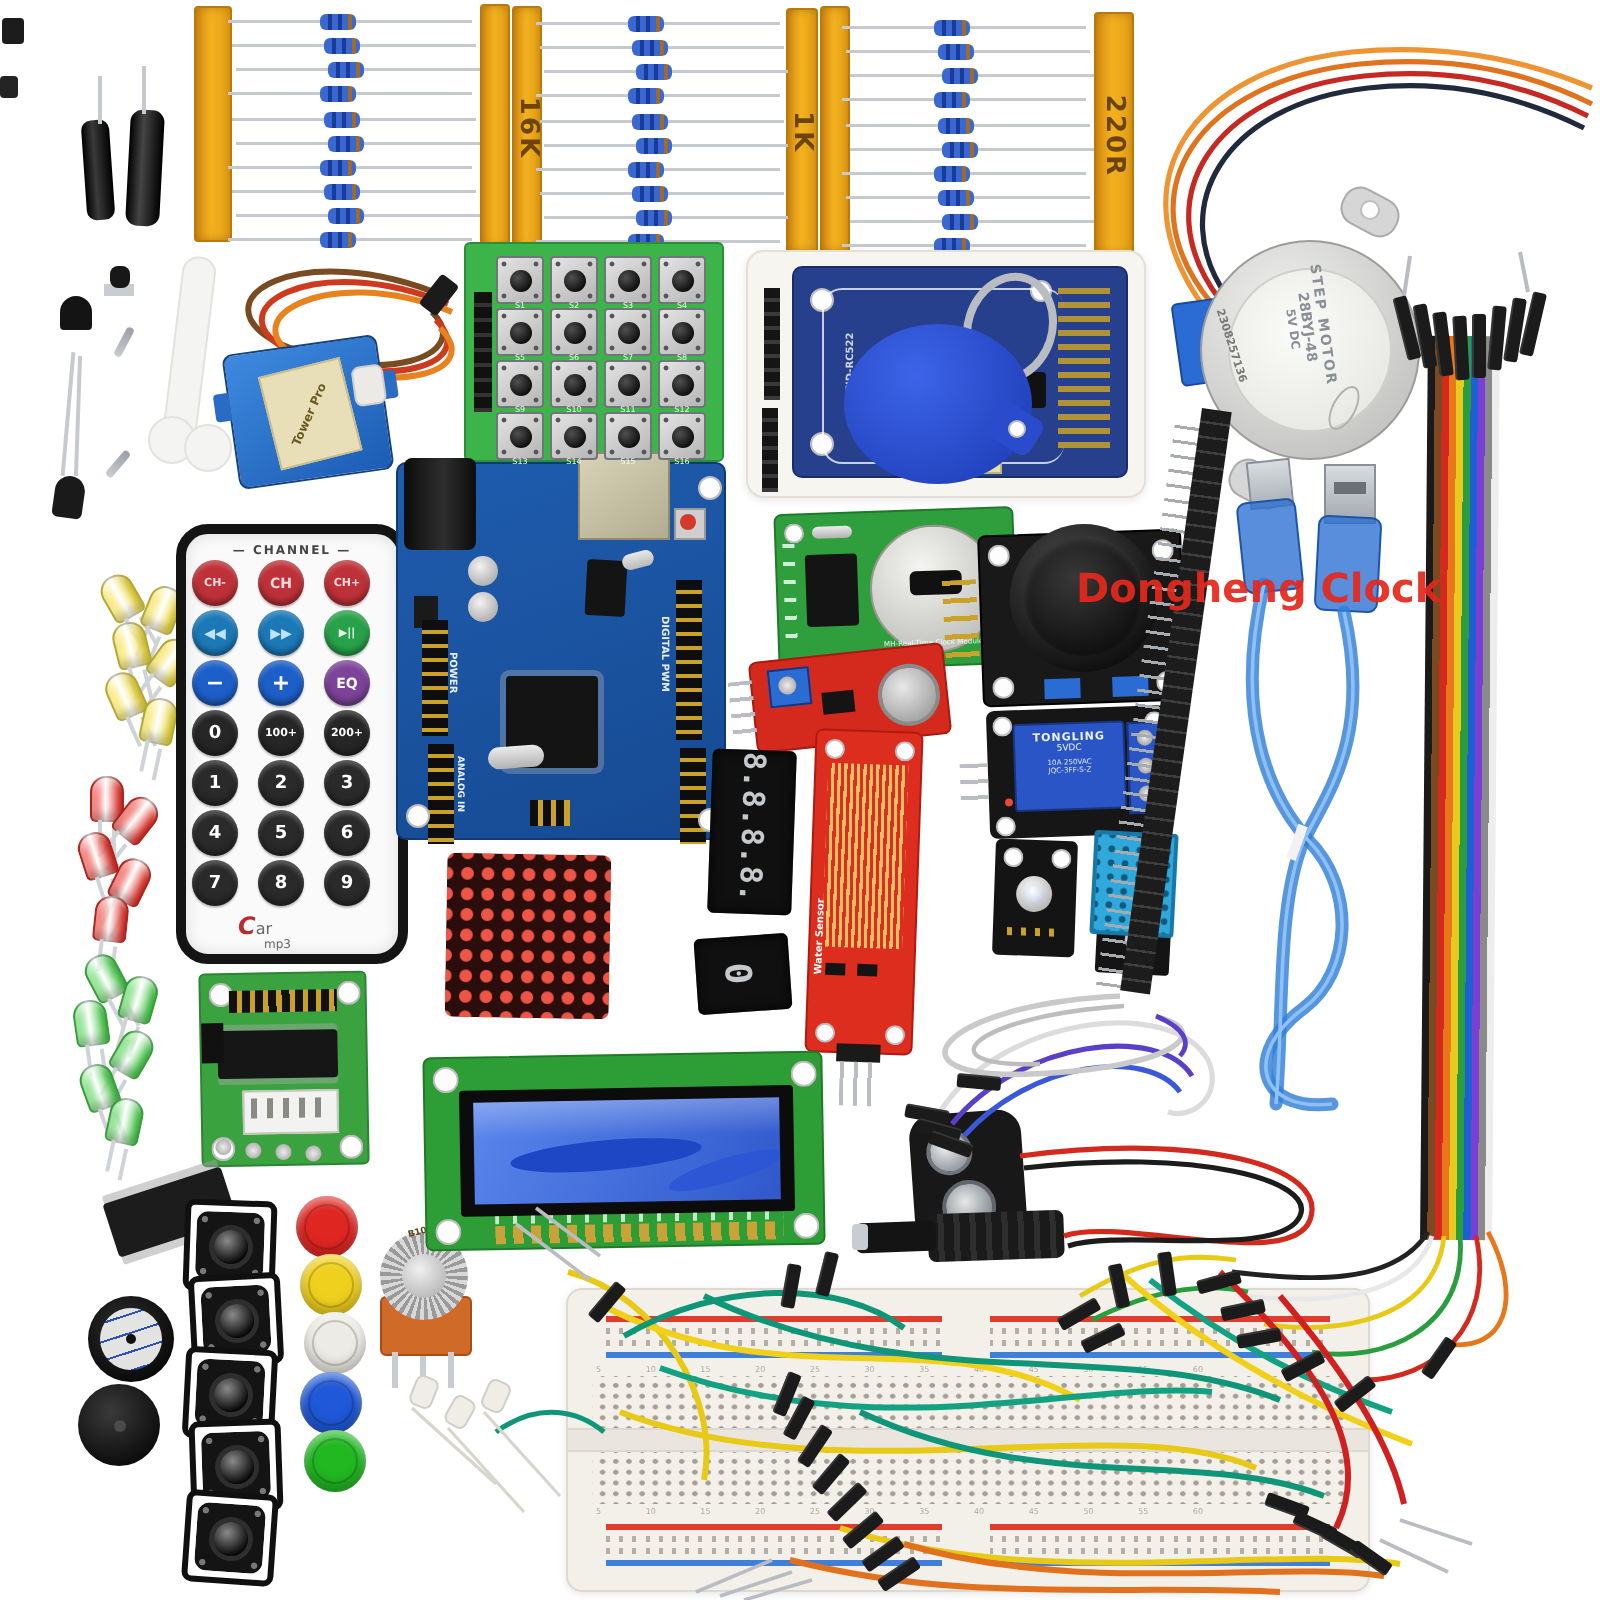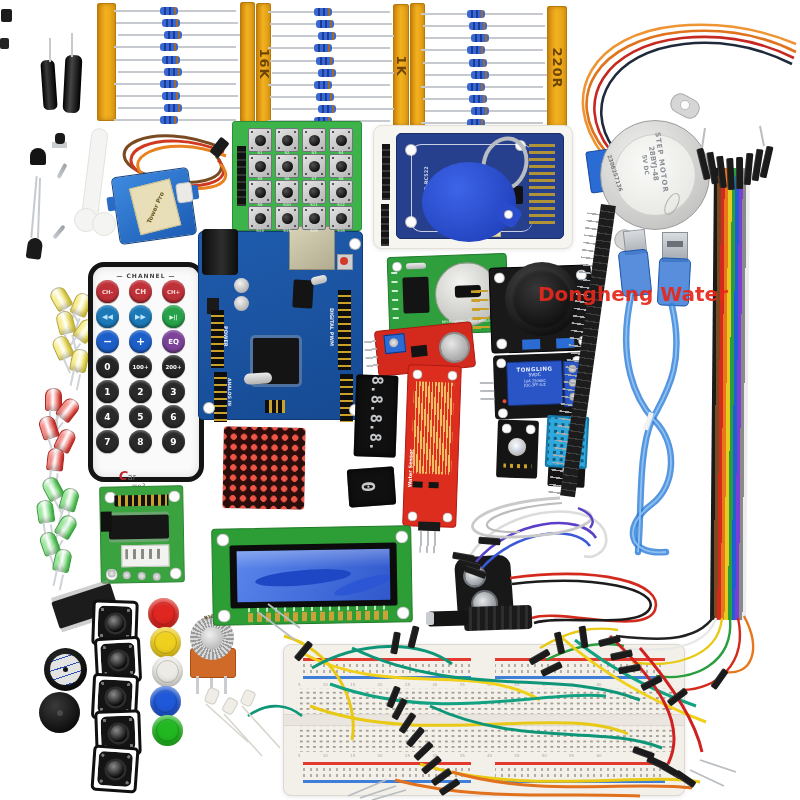--- a/index.html
+++ b/index.html
@@ -277,21 +277,21 @@
   </div>
   <div class="abs" style="left:482px;top:136px;width:38px;height:48px;border:4px solid #b9bdc2;border-radius:50%;transform:rotate(18deg);z-index:12"></div>
   <div class="abs" style="left:422px;top:162px;width:94px;height:80px;background:radial-gradient(circle at 38% 32%,#3d64e8,#2344c0 75%);border-radius:50%;z-index:13"></div>
   <div class="abs" style="left:494px;top:204px;width:26px;height:20px;background:#2a4ccc;border-radius:5px;transform:rotate(32deg);z-index:13"></div>
   <div class="hole" style="left:504px;top:210px;width:7px;height:7px;z-index:14"></div>
 
   <div class="abs" style="left:88px;top:262px;width:106px;height:210px;background:#fafafa;border:5px solid #141414;border-radius:16px;box-shadow:inset 0 0 8px rgba(0,0,0,.12);z-index:10">
     <div class="tt" style="left:0;right:0;top:5px;text-align:center;font-size:6px;color:#444;letter-spacing:1px">
       <span>— </span><span>CHANNEL</span><span> —</span>
     </div>
-    <div class="abs" style="left:26px;top:198px;width:60px;height:18px">
+    <div class="abs" style="left:26px;top:185px;width:60px;height:18px">
       <span style="color:#c0272d;font-style:italic;font-weight:bold;font-size:12px">C</span><span style="color:#666;font-size:8px">ar</span>
       <div style="color:#666;font-size:6px;margin-left:13px;margin-top:-2px">mp3</div>
     </div>
   </div>
   <div id="remote-buttons">
       <div class="rbtn" style="left:96px;top:280px;background:#bf3138;color:#f6dcdc;font-size:5.5px;z-index:12">CH-</div>
       <div class="rbtn" style="left:129px;top:280px;background:#bf3138;color:#f6dcdc;font-size:7px;z-index:12">CH</div>
       <div class="rbtn" style="left:162px;top:280px;background:#bf3138;color:#f6dcdc;font-size:5.5px;z-index:12">CH+</div>
       <div class="rbtn" style="left:96px;top:305px;background:#1c79b8;color:#bfe4ff;font-size:7px;z-index:12">◀◀</div>
       <div class="rbtn" style="left:129px;top:305px;background:#1c79b8;color:#bfe4ff;font-size:7px;z-index:12">▶▶</div>
@@ -692,15 +692,15 @@
       <div class="dh" style="left:700px;top:148px;height:32px;transform:rotate(-14deg);z-index:41"></div>
       <div class="dh" style="left:709px;top:152px;height:32px;transform:rotate(-10deg);z-index:41"></div>
       <div class="dh" style="left:718px;top:156px;height:32px;transform:rotate(-7deg);z-index:41"></div>
       <div class="dh" style="left:727px;top:158px;height:32px;transform:rotate(-3deg);z-index:41"></div>
       <div class="dh" style="left:736px;top:157px;height:32px;transform:rotate(0deg);z-index:41"></div>
       <div class="dh" style="left:745px;top:153px;height:32px;transform:rotate(5deg);z-index:41"></div>
       <div class="dh" style="left:754px;top:149px;height:32px;transform:rotate(9deg);z-index:41"></div>
       <div class="dh" style="left:763px;top:146px;height:32px;transform:rotate(13deg);z-index:41"></div>
     </div>
 
-  <div class="tt" id="wm" style="left: 538px; top: 282px; font-size: 20px; font-weight: 600; opacity: 0.93; z-index: 60; color: rgb(230, 40, 28);">Dongheng Water</div>
+  <div class="tt" id="wm" style="left: 538px; top: 282px; font-size: 20px; font-weight: 600; opacity: 0.93; z-index: 60; color: rgb(230, 40, 28);">Dongheng Clock</div>
 
 </div>
 
 </body></html>

